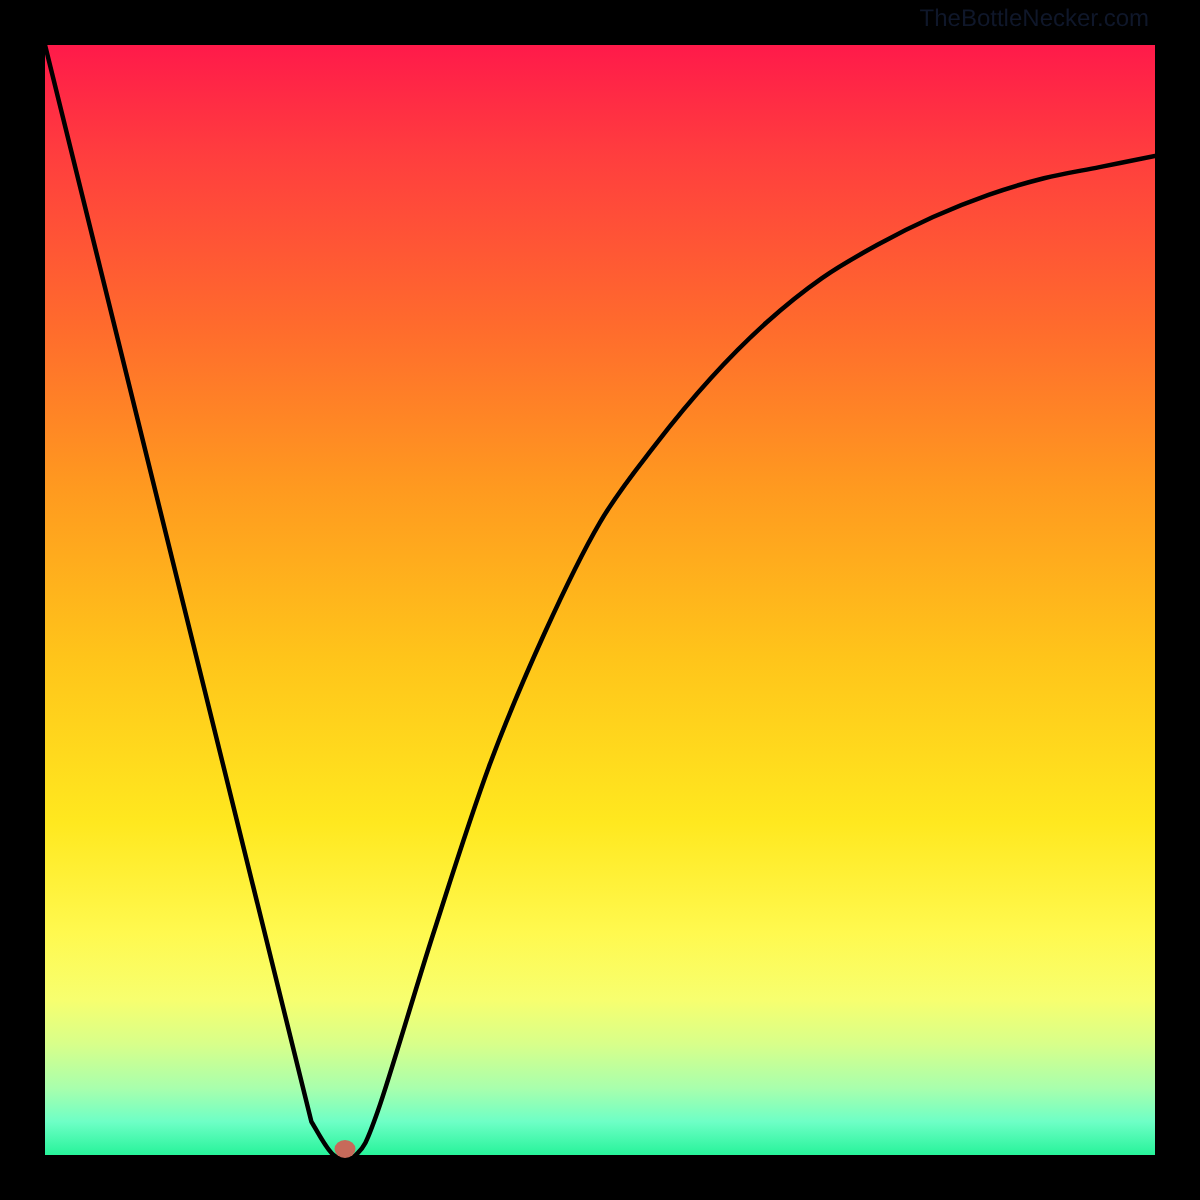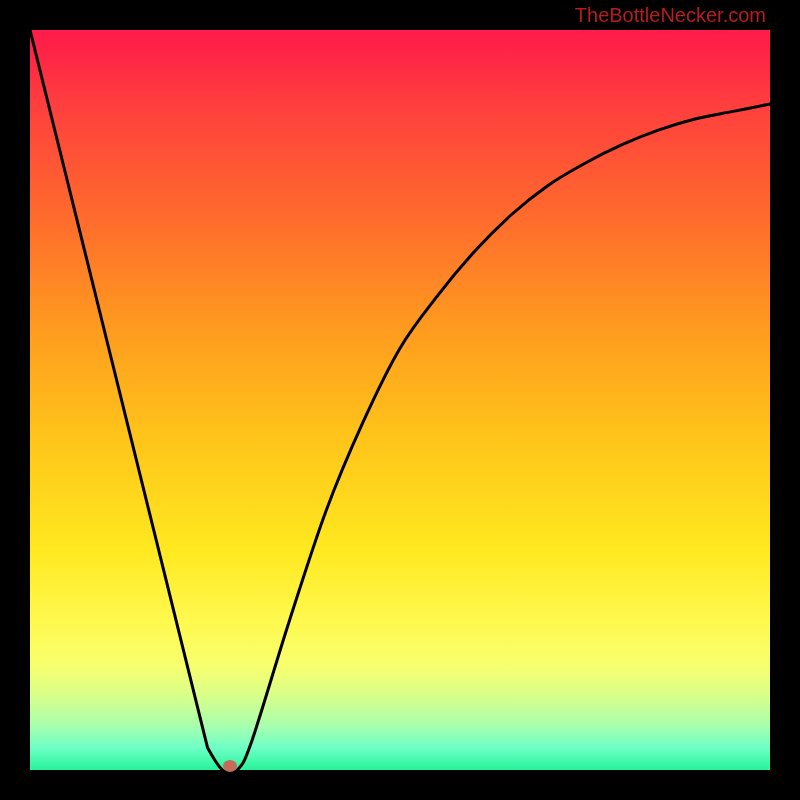--- a/index.html
+++ b/index.html
@@ -44,22 +44,22 @@
     background: #000;
   }
   .border-top    { left: 0;   top: 0;    width: 800px; height: 30px; }
   .border-bottom { left: 0;   top: 770px; width: 800px; height: 30px; }
   .border-left   { left: 0;   top: 0;    width: 30px;  height: 800px; }
   .border-right  { left: 770px; top: 0;  width: 30px;  height: 800px; }
   .watermark {
     position: absolute;
     top: 4px;
     right: 34px;
-    color: #b91c1c;
-    font-size: 20px;
+    color: #0f172a;
+    font-size: 16px;
     font-weight: 500;
     letter-spacing: 0px;
     z-index: 5;
     pointer-events: none;
   }
   svg.curve {
     position: absolute;
     left: 30px;
     top: 30px;
     width: 740px;

